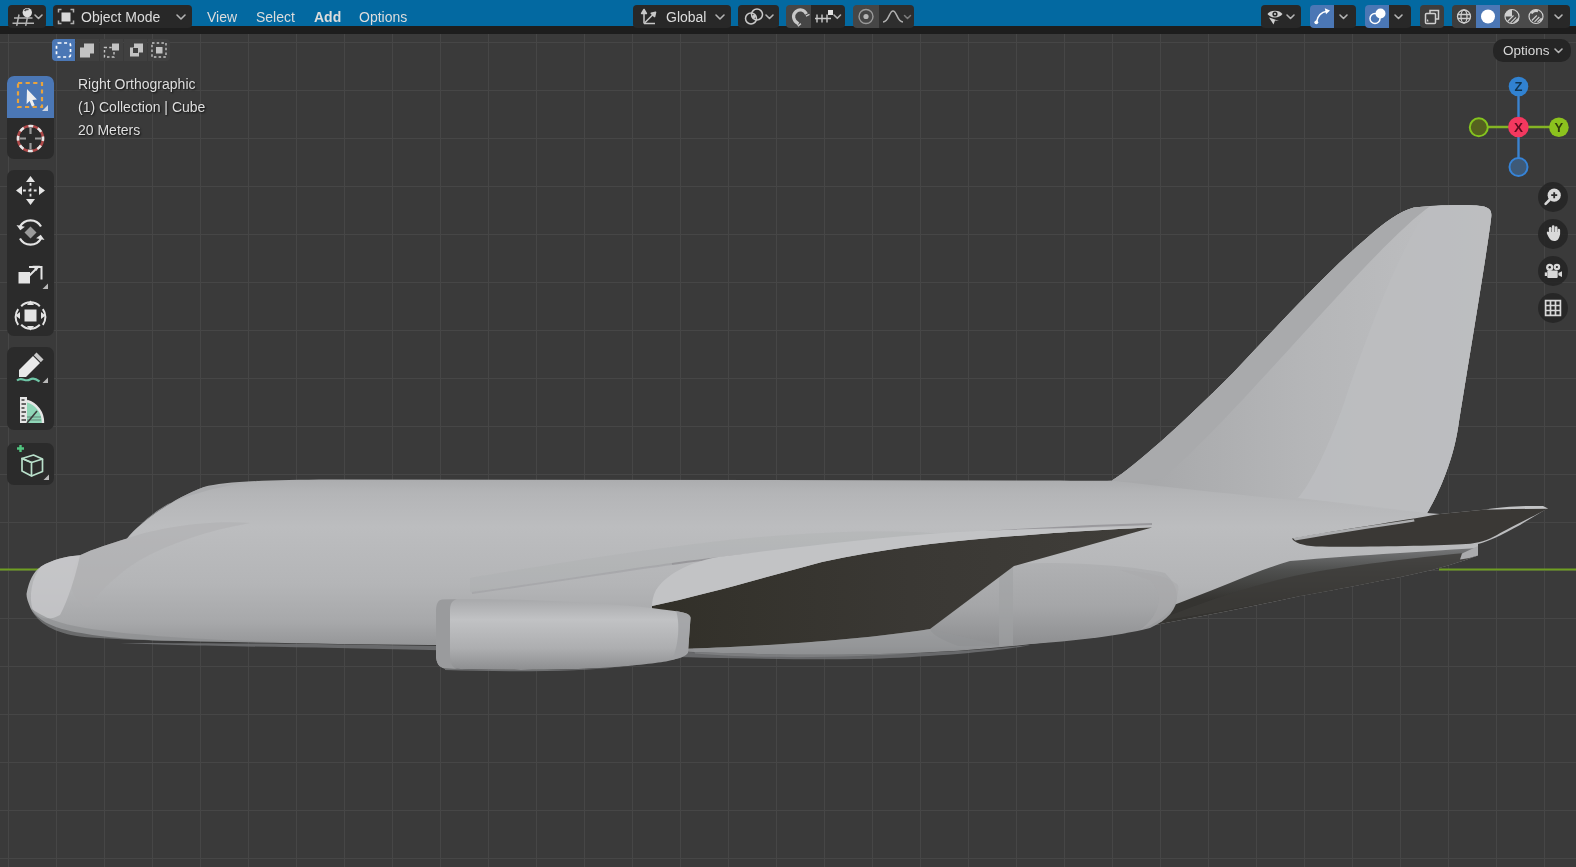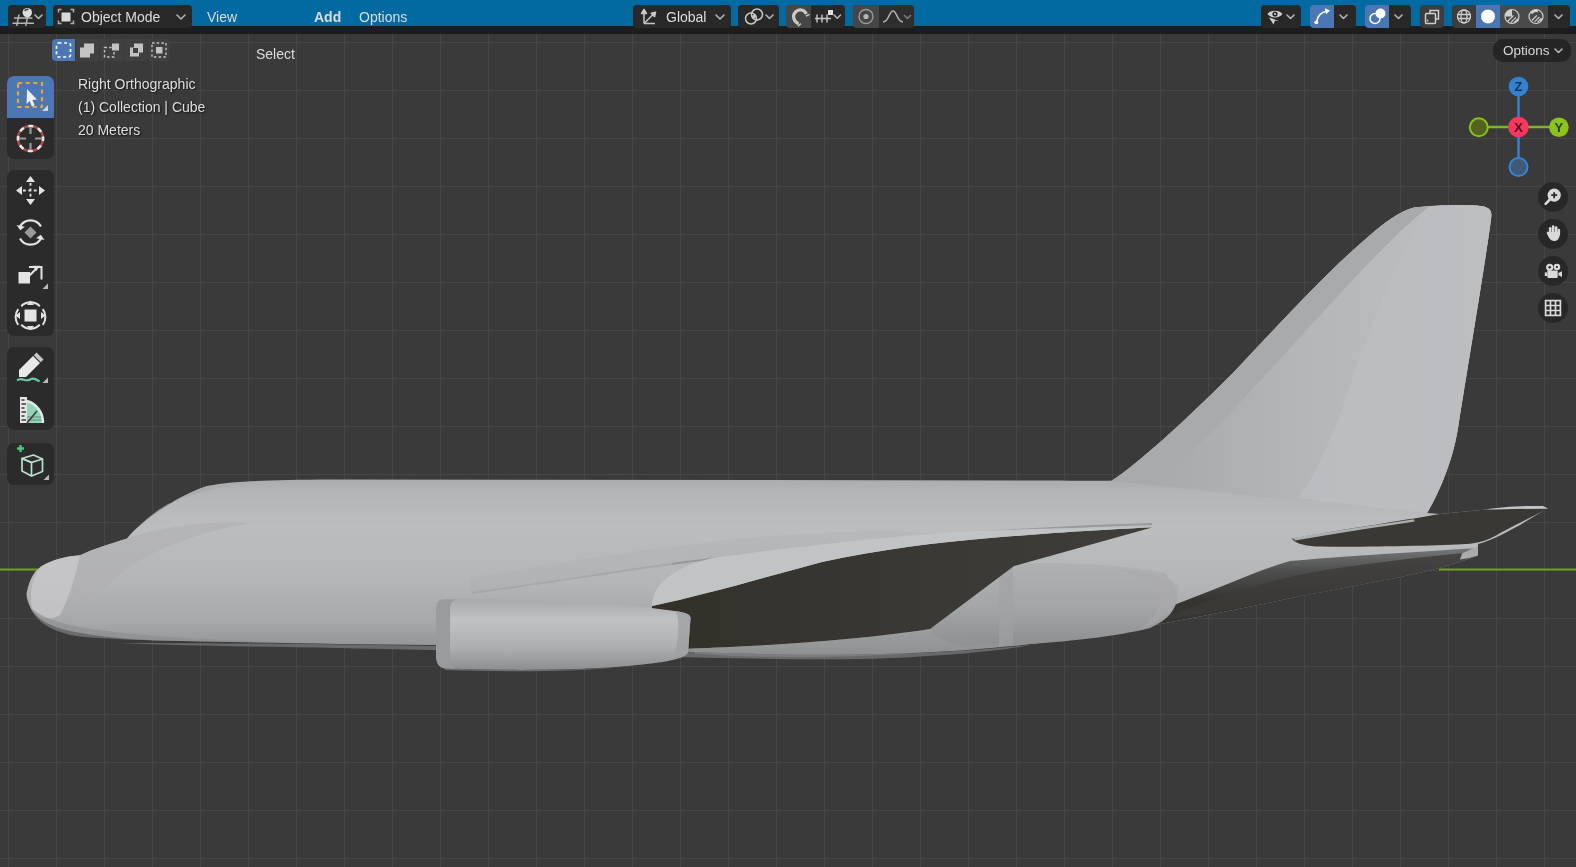--- a/index.html
+++ b/index.html
@@ -169,21 +169,21 @@
         <path d="M8.5 4.5 H5.5 V7.5 M17.5 4.5 H20.5 V7.5 M8.5 18.5 H5.5 V15.5 M17.5 18.5 H20.5 V15.5"></path>
       </g>
       <rect x="8.5" y="7.5" width="9" height="9" fill="#d9d9d9"></rect>
     </svg>
     <span style="margin-left:2px;">Object Mode</span>
     <svg width="22" height="23" viewBox="0 0 22 23" style="margin-left:auto;">
       <path d="M7 10 l4 4 4-4" stroke="#b4b4b4" stroke-width="1.6" fill="none" stroke-linecap="round" stroke-linejoin="round"></path>
     </svg>
   </div>
   <div class="menu" style="left:207px;">View</div>
-  <div class="menu" style="left:256px;margin-top:37px;">Select</div>
+  <div class="menu" style="left:256px;">Select</div>
   <div class="menu" style="left:314px;font-weight:bold;">Add</div>
   <div class="menu" style="left:359px;">Options</div>
 
   <div class="hbtn" style="left:633px;width:98px;">
     <svg width="26" height="23" viewBox="0 0 26 23" style="margin-left:3px;">
       <g stroke="#c8c8c8" stroke-width="1.5" fill="none" stroke-linejoin="round">
         <path d="M8 18.5 L8 6.5 M8 18.5 L19 18.5"></path>
         <path d="M5.6 8.5 L8 4.5 L10.4 8.5 Z" fill="#c8c8c8"></path>
         <path d="M8.8 17.7 L17 9.5"></path>
         <path d="M15.2 8.2 L19.6 7.2 L18.6 11.6 Z" fill="#c8c8c8"></path>

